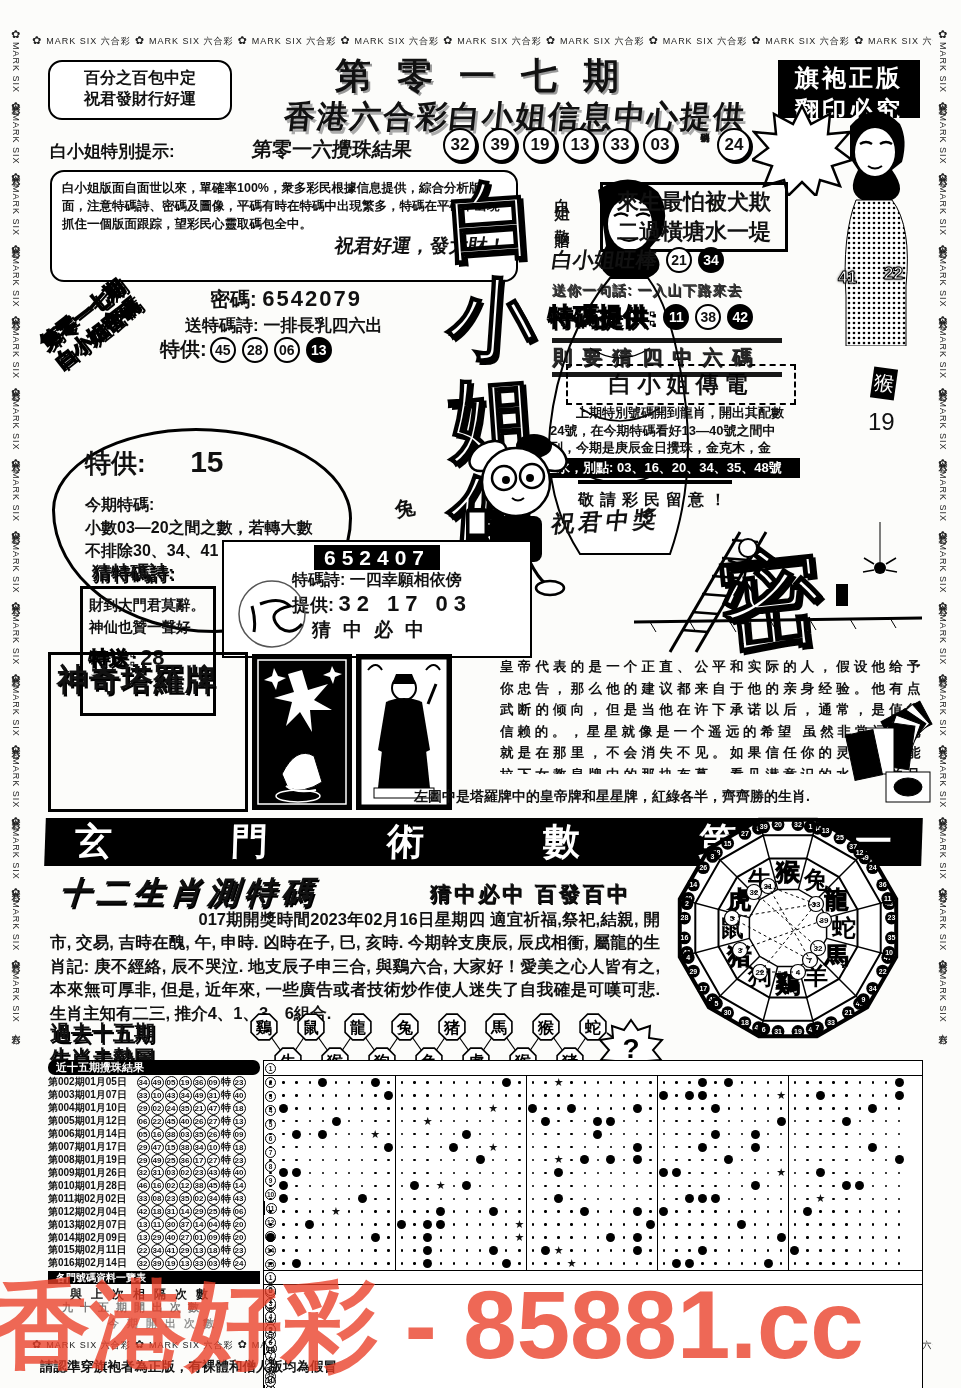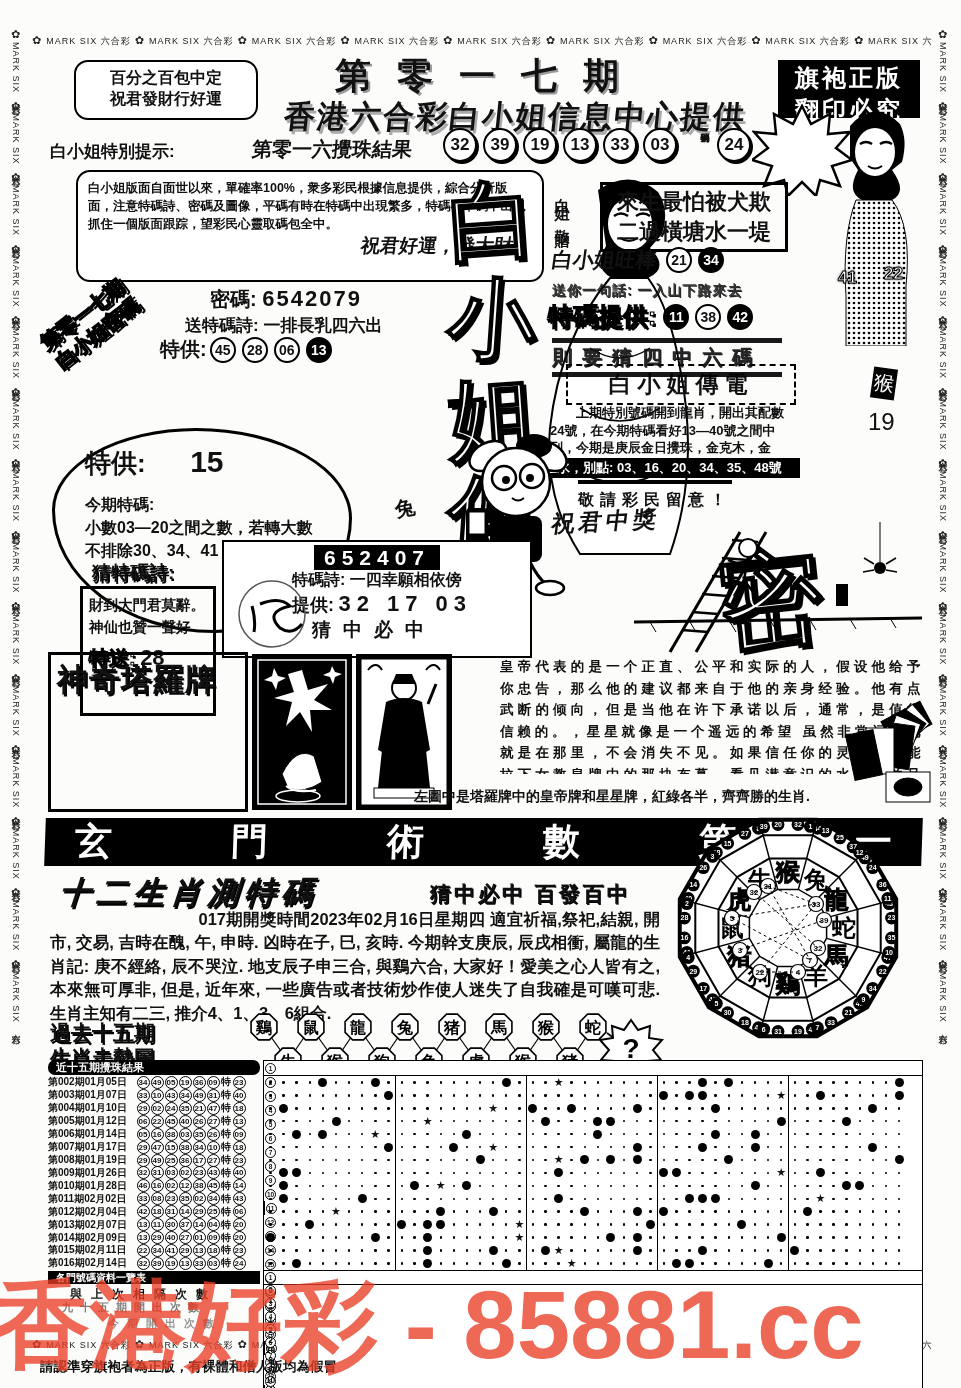--- a/index.html
+++ b/index.html
@@ -17,21 +17,21 @@
   .strip-h { height:24px; line-height:24px; }
   .strip-v { width:24px; writing-mode:vertical-rl; text-orientation:mixed; line-height:24px; }
   
   .ball { display:inline-flex; align-items:center; justify-content:center; border:2px solid #000;
           border-radius:50%; background:#fff; font-weight:bold; }
   .ball.big { width:34px; height:34px; font-size:17px; box-shadow:2px 2px 0 #000; margin:0 3px; }
   .ball.mid { width:26px; height:26px; font-size:14px; margin:0 3px; }
   .ball.fill { background:#000; color:#fff; }
   .tinyball { display:inline-flex; align-items:center; justify-content:center; width:13px; height:13px;
               border:1px solid #000; border-radius:50%; font-size:8px; font-weight:bold; background:#fff; }
-  .roundbox { border:2.5px solid #000; border-radius:14px; background:#fff;margin-left:26px; }
+  .roundbox { border:2.5px solid #000; border-radius:14px; background:#fff; }
   .blackbar { background:#000; color:#fff; }
   .vtext { writing-mode:vertical-rl; text-orientation:upright; }
   .pre { white-space:pre-line; }
   
   #grid-rows .grow { display:flex; height:12.93px; align-items:center; }
   .gcell { width:13.1px; display:flex; align-items:center; justify-content:center; height:100%; }
   .gsep { border-left:1.5px solid #000 !important; }
   .dot { width:2.5px; height:2.5px; background:#000; border-radius:50%; }
   .bdot { width:9px; height:9px; background:#000; border-radius:50%; }
   .star { font-size:11px; line-height:11px; }

